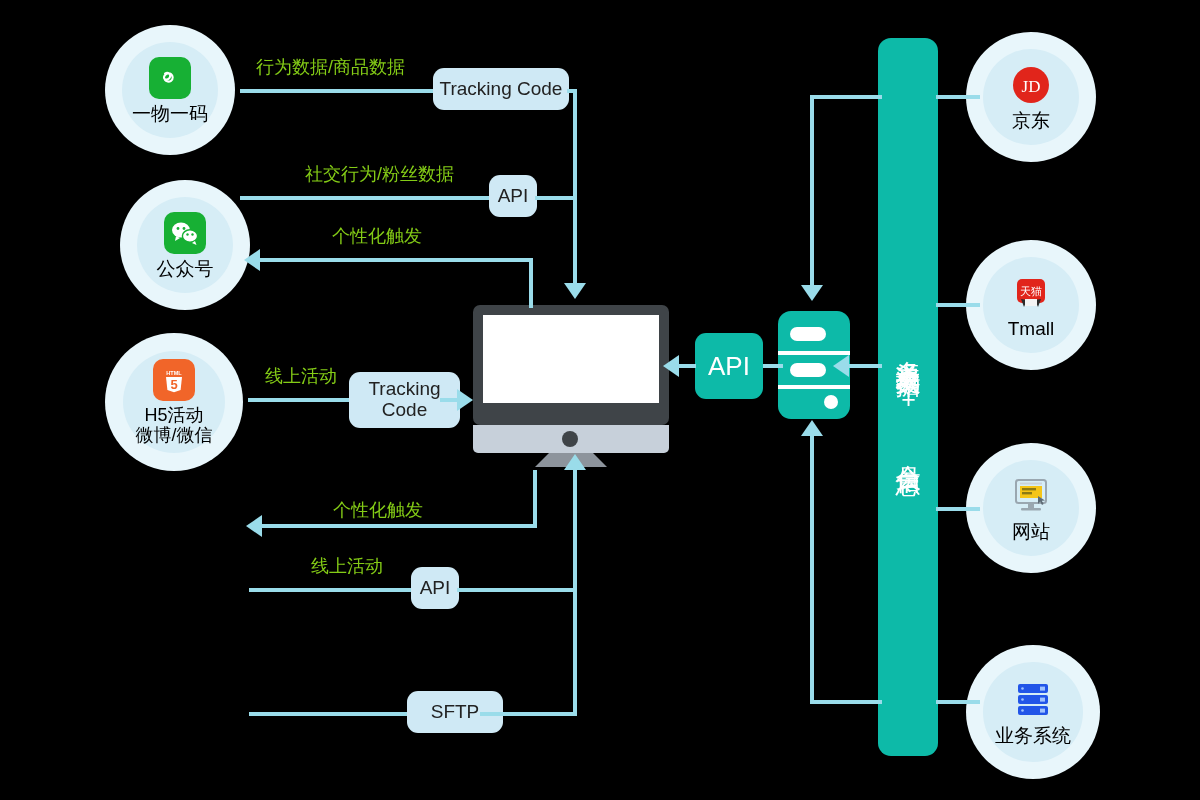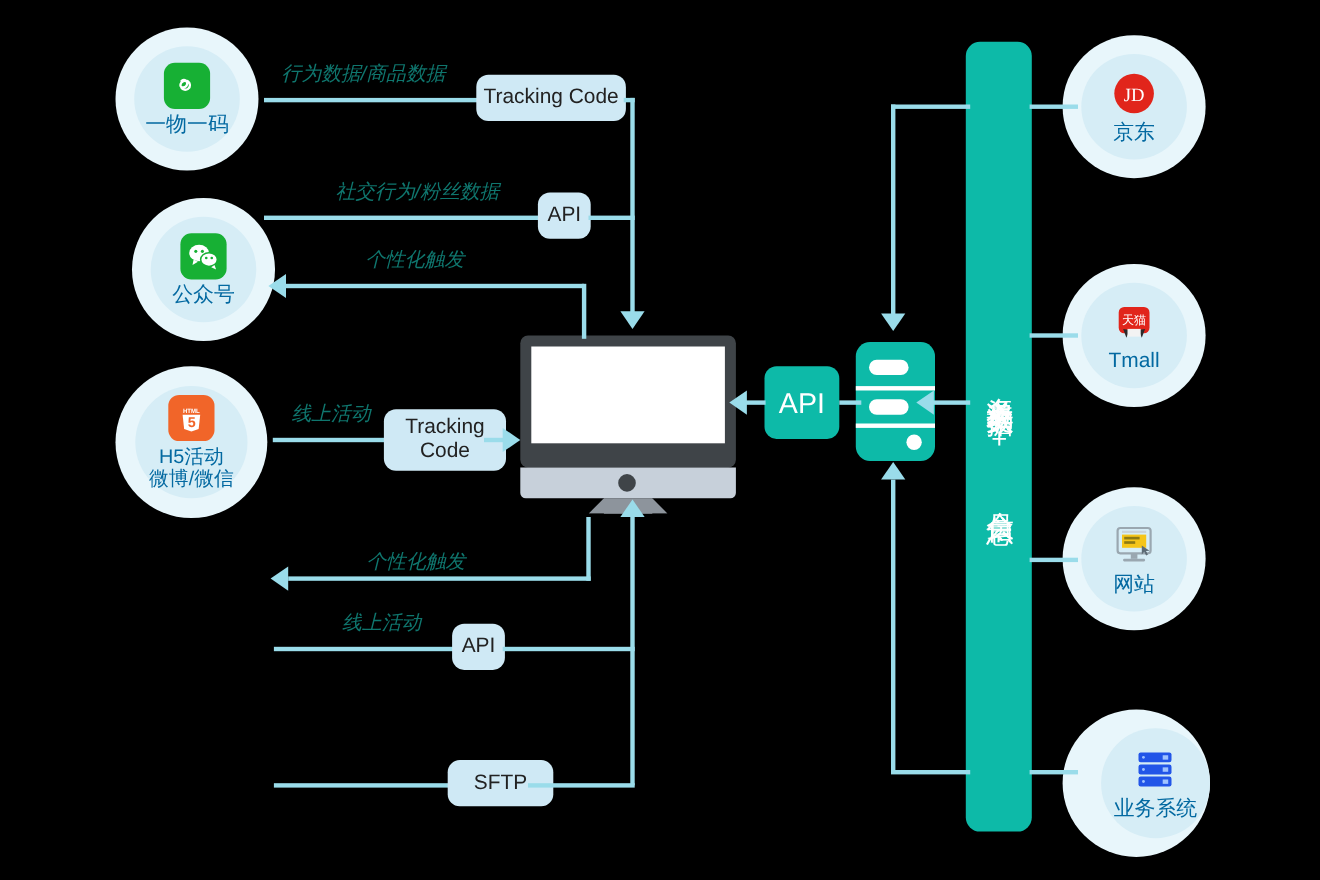--- a/index.html
+++ b/index.html
@@ -5,40 +5,40 @@
   html,body{margin:0;padding:0;background:#ffffff;}
   body{font-family:"Liberation Sans","DejaVu Sans",sans-serif;}
   #stage{position:relative;width:1200px;height:800px;background:#000000;overflow:hidden;}
 
   
   .node{position:absolute;border-radius:50%;background:#e8f6fb;
         display:flex;align-items:center;justify-content:center;}
   .node .inner{width:74%;height:74%;border-radius:50%;background:#d6edf6;
         display:flex;flex-direction:column;align-items:center;justify-content:center;}
   .node .glyph{width:44px;height:44px;display:flex;align-items:center;justify-content:center;margin-bottom:3px;}
-  .node .nlabel{color:#0369a1;font-size:19px;line-height:1.12;text-align:center;white-space:nowrap;}
+  .node .nlabel{color:#000000;font-size:19px;line-height:1.12;text-align:center;white-space:nowrap;}
   .node .nlabel.two{font-size:18px;}
 
   
   .tile{width:42px;height:42px;border-radius:10px;display:flex;align-items:center;justify-content:center;}
   .tile.green{background:#17b034;}
   .tile.orange{background:#f16529;}
   .tile.blue{background:#1287f3;}
 
   
   .hline{position:absolute;height:4px;background:#9adcea;}
   .vline{position:absolute;width:4px;background:#9adcea;}
   .arrow{position:absolute;width:0;height:0;}
   .arrow.left{border-top:11px solid transparent;border-bottom:11px solid transparent;border-right:16px solid #9adcea;}
   .arrow.right{border-top:11px solid transparent;border-bottom:11px solid transparent;border-left:16px solid #9adcea;}
   .arrow.down{border-left:11px solid transparent;border-right:11px solid transparent;border-top:16px solid #9adcea;}
   .arrow.up{border-left:11px solid transparent;border-right:11px solid transparent;border-bottom:16px solid #9adcea;}
 
   
-  .elabel{position:absolute;color:#0f766e;font-size:18px;white-space:nowrap;font-style:italic;}
+  .elabel{position:absolute;color:#84cc16;font-size:18px;white-space:nowrap;}
 
   
   .chip{position:absolute;background:#cfe9f5;border-radius:11px;color:#222;
         font-size:19px;display:flex;align-items:center;justify-content:center;text-align:center;line-height:1.08;}
 
   
   #monitor{position:absolute;}
   .mon-body{position:absolute;left:0;top:0;width:196px;height:120px;background:#3f4448;border-radius:7px;}
   .mon-screen{position:absolute;left:10px;top:10px;width:176px;height:88px;background:#ffffff;}
   .mon-chin{position:absolute;left:0;top:120px;width:196px;height:28px;background:#c7d0da;border-radius:0 0 5px 5px;}
@@ -155,21 +155,21 @@
           <rect x="10" y="5.5" width="22" height="2" fill="#c9d3da"></rect>
           <rect x="18" y="26" width="6" height="5" fill="#9aa7b0"></rect>
           <rect x="11" y="31" width="20" height="2.4" rx="1" fill="#9aa7b0"></rect>
           <path d="M28 19 L28 27 L30.2 24.6 L32 28 L33.6 27 L31.8 23.8 L35 23.6 Z" fill="#5d6b75"></path>
         </svg>
       </div>
       <div class="nlabel">网站</div>
     </div>
   </div>
 
-  <div class="node" style="left:966px;top:645px;width:134px;height:134px;justify-content:flex-end;">
+  <div class="node" style="left:966px;top:645px;width:134px;height:134px;">
     <div class="inner">
       <div class="glyph">
         <svg width="38" height="40" viewBox="0 0 38 40">
           <rect x="4" y="4" width="30" height="9" rx="2" fill="#2255e8"></rect>
           <rect x="4" y="15" width="30" height="9" rx="2" fill="#2255e8"></rect>
           <rect x="4" y="26" width="30" height="9" rx="2" fill="#2255e8"></rect>
           <circle cx="8.5" cy="8.5" r="1.3" fill="#9fc2ff"></circle>
           <circle cx="8.5" cy="19.5" r="1.3" fill="#9fc2ff"></circle>
           <circle cx="8.5" cy="30.5" r="1.3" fill="#9fc2ff"></circle>
           <rect x="26" y="6.6" width="5" height="4" fill="#9fc2ff"></rect>

